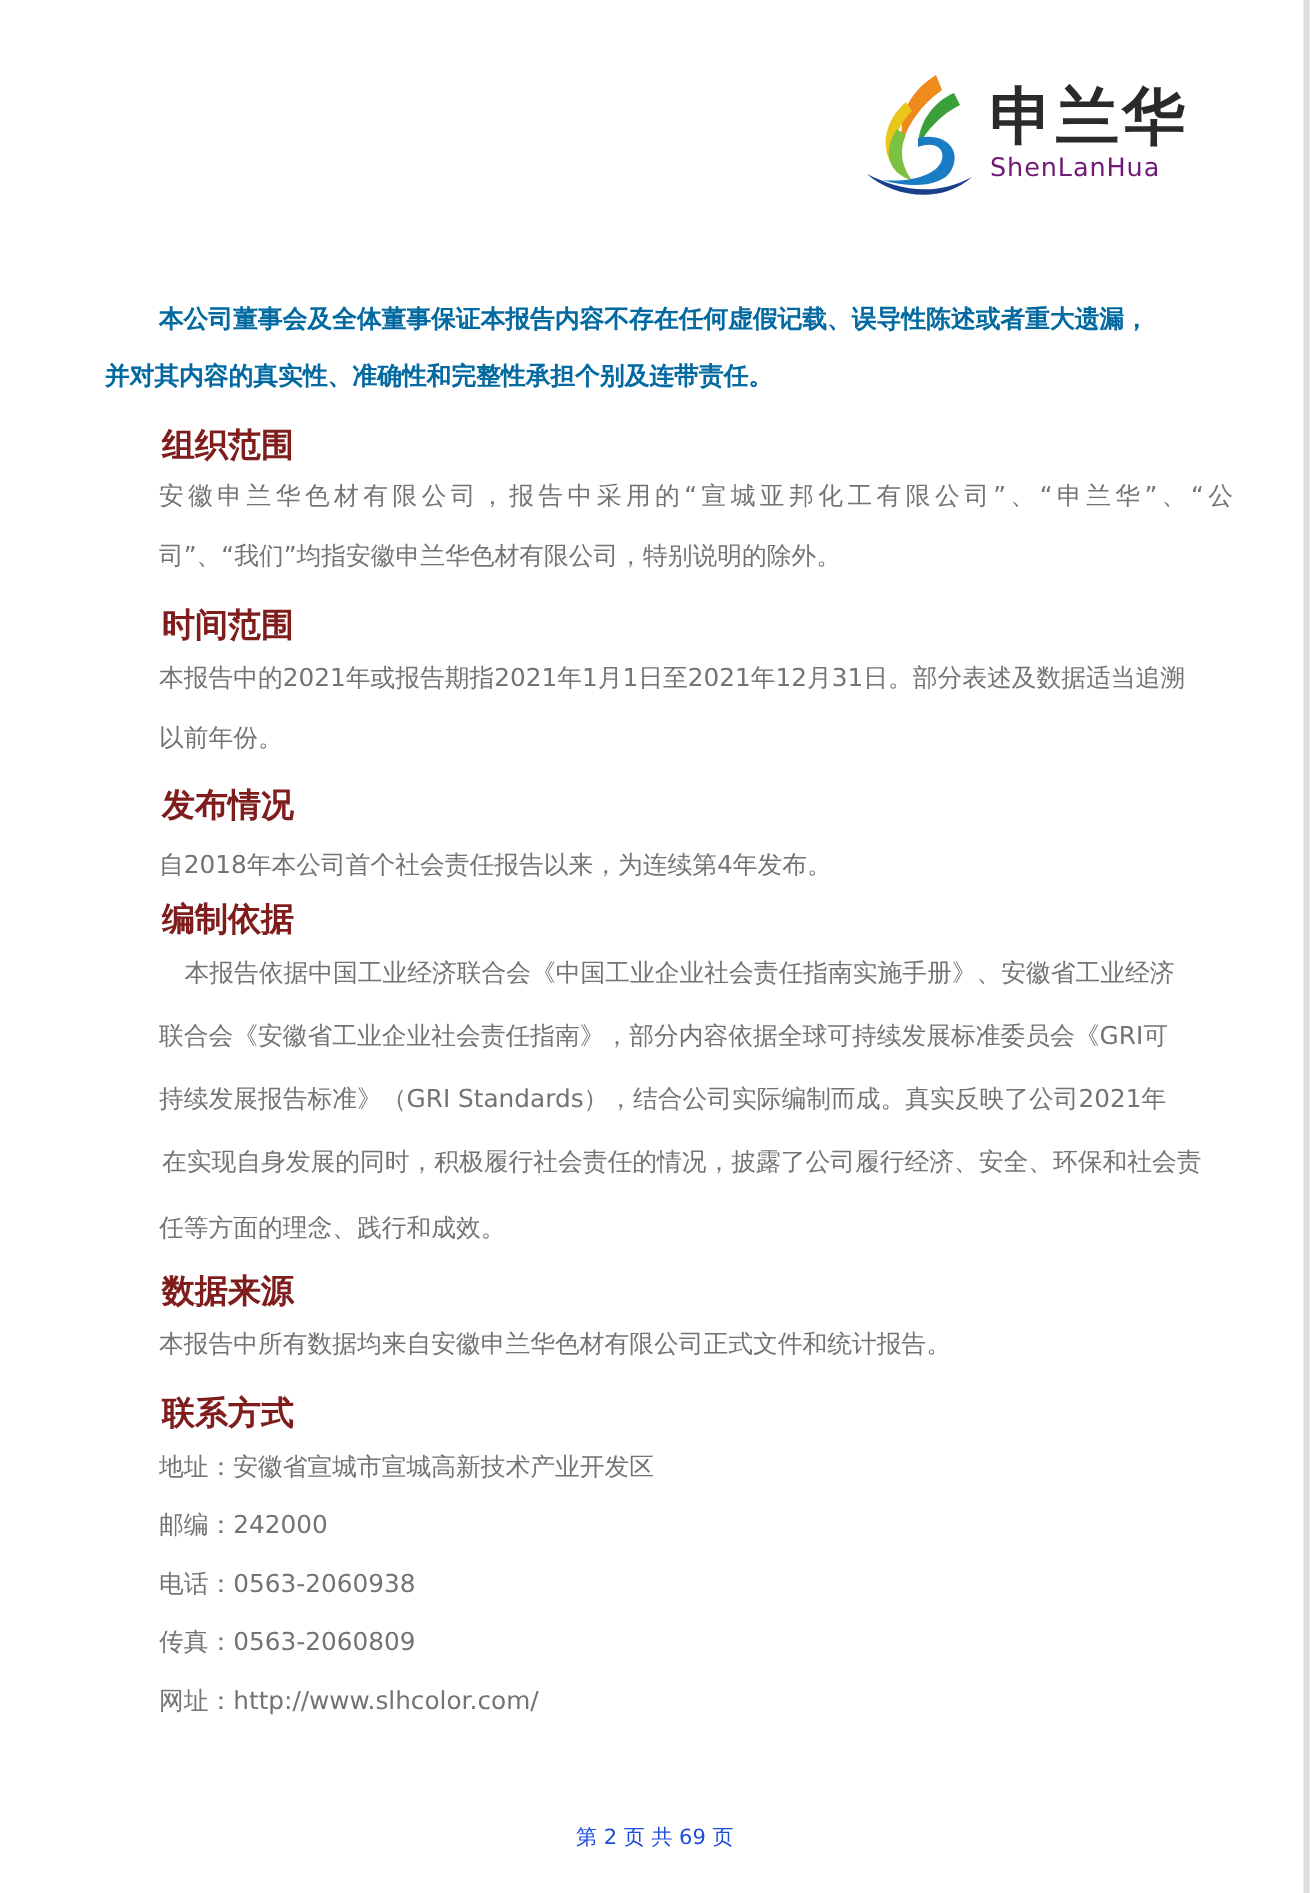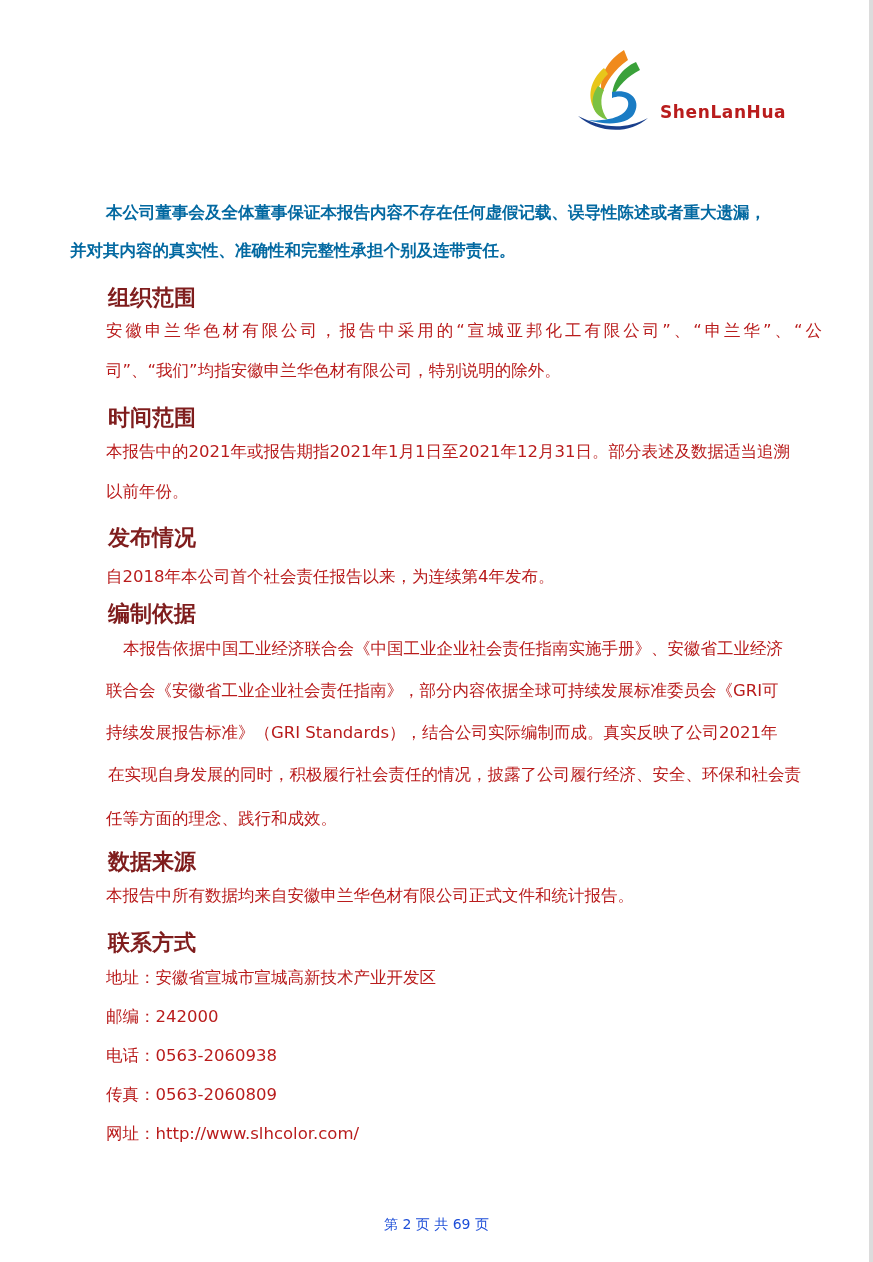--- a/index.html
+++ b/index.html
@@ -3,41 +3,42 @@
 <meta charset="utf-8">
 <style>
   html, body { margin: 0; padding: 0; }
   body {
     width: 873px; height: 1262px; background: #ffffff; position: relative; overflow: hidden;
     font-family: "DejaVu Sans", "Liberation Sans", sans-serif; color: #1a1a1a;
   }
   .scroll-strip { position: absolute; right: 0; top: 0; width: 4px; height: 1262px; background: #dcdcdc; }
   .logo { position: absolute; left: 578px; top: 46px; width: 230px; height: 86px; }
   .logo-text-cn { position: absolute; left: 82px; top: 8px; font-size: 42px; font-weight: bold; color: #2a2a2a; letter-spacing: 2px; line-height: 48px; }
-  .logo-text-en { position: absolute; left: 82px; top: 56px; font-size: 17px; color: #b91c1c; letter-spacing: 0.6px; line-height: 20px; font-weight: bold; }
-  .line { position: absolute; white-space: nowrap; font-size: 16.5px; line-height: 22px; color: #b91c1c; }
+  .logo-text-en { position: absolute; left: 82px; top: 56px; font-size: 17px; color: #701a75; letter-spacing: 0.6px; line-height: 20px; }
+  .line { position: absolute; white-space: nowrap; font-size: 16.5px; line-height: 22px; color: #737373; }
   .bold { font-weight: bold; color: #0369a1; }
   .heading { position: absolute; left: 108px; font-size: 22px; font-weight: bold; color: #7f1d1d; line-height: 28px; white-space: nowrap; }
   .footer { position: absolute; left: 0; width: 873px; top: 1216px; text-align: center; font-size: 14px; color: #1d4ed8; }
   .justify { width: 716px; text-align: justify; text-align-last: justify; }
 </style>
 </head>
 <body>
 
 <div class="scroll-strip"></div>
 
 <div class="logo">
   <svg width="80" height="86" viewBox="0 0 80 86" style="position:absolute;left:0;top:0;">
     <path d="M46 4 C30 14 20 30 24 48 C28 36 36 24 50 14 Z" fill="#f08a1c"></path>
     <path d="M58 16 C44 22 34 36 34 52 C40 40 50 30 62 24 Z" fill="#3aa13a"></path>
     <path d="M26 22 C12 34 8 52 18 66 C16 50 20 38 30 28 Z" fill="#e8c61a"></path>
     <path d="M20 40 C10 54 14 70 30 74 C22 64 22 52 26 44 Z" fill="#7cc142"></path>
     <path d="M34 46 C52 42 64 54 56 68 C50 78 30 80 10 74 C30 76 48 70 50 60 C52 52 44 48 34 52 Z" fill="#1a7cc4"></path>
     <path d="M0 70 C20 80 44 86 70 72 C50 90 18 86 0 70 Z" fill="#1a3f8c"></path>
   </svg>
+  <div class="logo-text-cn">申兰华</div>
   <div class="logo-text-en">ShenLanHua</div>
 </div>
 
 <div class="line bold" style="left:106px;top:202px;">本公司董事会及全体董事保证本报告内容不存在任何虚假记载、误导性陈述或者重大遗漏，</div>
 <div class="line bold" style="left:70px;top:240px;">并对其内容的真实性、准确性和完整性承担个别及连带责任。</div>
 
 <div class="heading" style="top:284px;">组织范围</div>
 <div class="line justify" style="left:106px;top:320px;width:716px;">安徽申兰华色材有限公司，报告中采用的“宣城亚邦化工有限公司”、“申兰华”、“公</div>
 <div class="line" style="left:106px;top:360px;">司”、“我们”均指安徽申兰华色材有限公司，特别说明的除外。</div>
 

